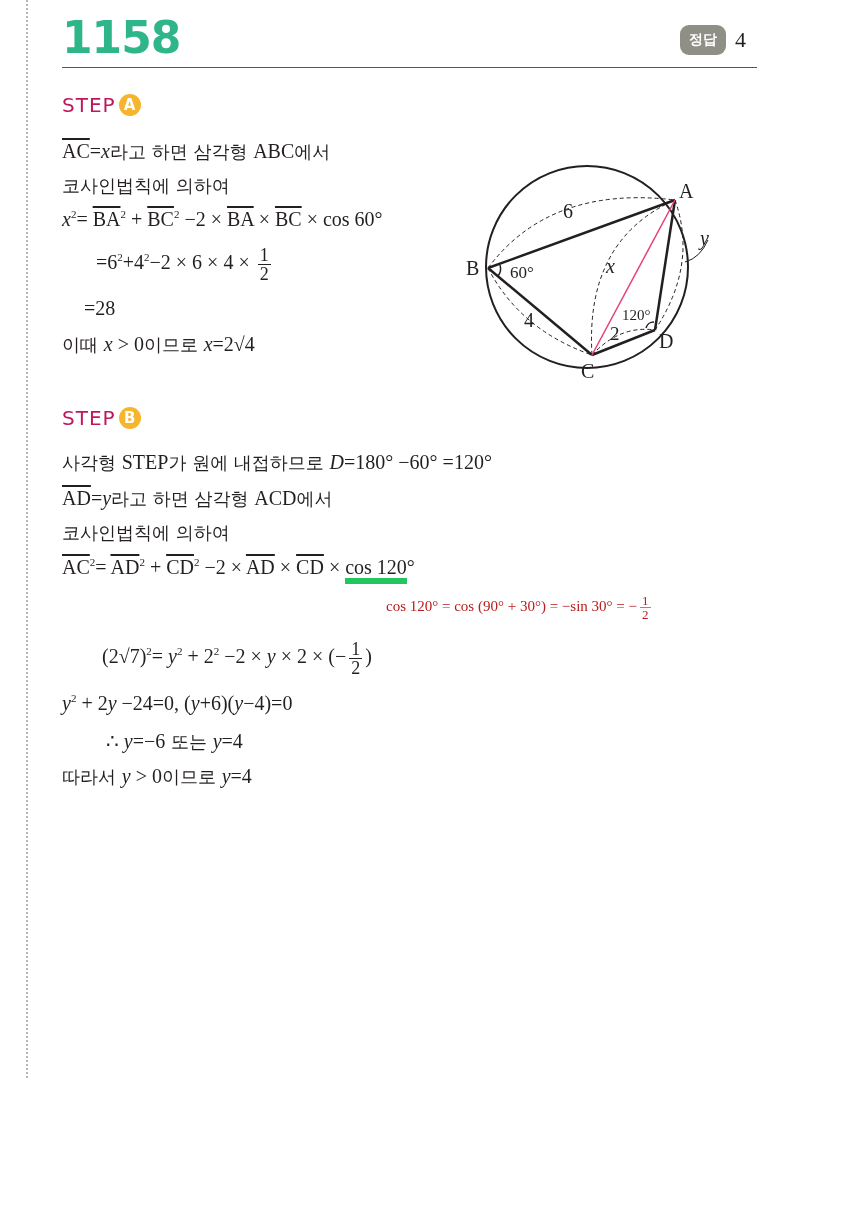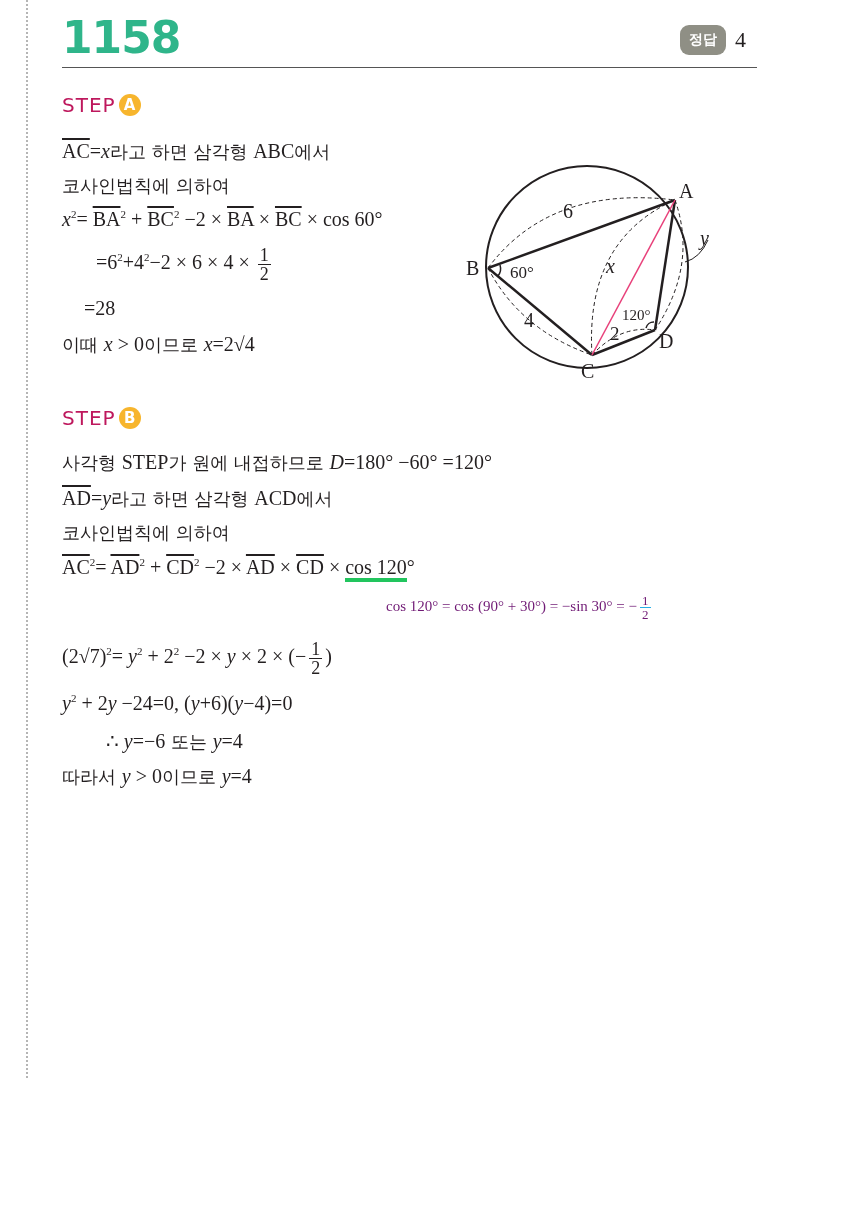--- a/index.html
+++ b/index.html
@@ -21,22 +21,22 @@
   .step-title .m { font-family:"Liberation Serif", serif; font-weight:normal; font-size:20px; }
 
   .line { position:absolute; left:62px; font-size:18px; white-space:nowrap; }
   .m, .math { font-family:"Liberation Serif", serif; font-size:20px; }
   .i { font-style:italic; font-family:"Liberation Serif", serif; }
   .ov { text-decoration:overline; }
   sup { font-size:11px; }
   .frac { display:inline-flex; flex-direction:column; align-items:center; vertical-align:middle; line-height:1; margin:0 3px; font-family:"Liberation Serif", serif; }
   .frac .n { border-bottom:1px solid #231f20; padding:0 2px; font-size:18px; }
   .frac .d { font-size:18px; }
-  .uline { border-bottom:4px solid #22c55e;margin-top:8px; }
-  .note { position:absolute; left:386px; top:594px; color:#701a75; font-family:"Liberation Serif", serif; font-size:15px; white-space:nowrap; }
+  .uline { border-bottom:6px solid #22c55e;margin-top:8px; }
+  .note { position:absolute; left:386px; top:594px; color:#b91c1c; font-family:"Liberation Serif", serif; font-size:15px; white-space:nowrap; }
   .note .frac .n { border-bottom:1px solid #28aee6; font-size:13px; }
   .note .frac .d { font-size:13px; }
 
   .figure { position:absolute; left:460px; top:140px; width:280px; height:250px; }
   .figure text { font-family:"Liberation Serif", serif; fill:#231f20; }
 </style>
 </head>
 <body>
 
 <div class="dotline"></div>
@@ -118,21 +118,21 @@
 <div class="line math" style="top:556px;">
   <span class="ov">AC</span><sup>2</sup>= <span class="ov">AD</span><sup>2</sup> + <span class="ov">CD</span><sup>2</sup> −2 × <span class="ov">AD</span> × <span class="ov">CD</span> × <span class="uline">cos 120</span>°
 </div>
 <div class="note">
   cos 120° = cos (90° + 30°) = −sin 30° = −<span class="frac">
       <span class="n">1</span>
       <span class="d">2</span>
     </span>
 </div>
 
-<div class="line math" style="top:640px;">
+<div class="line math" style="top:640px;margin-left:40px;">
   (2√7)<sup>2</sup>= <span class="i">y</span><sup>2</sup> + 2<sup>2</sup> −2 × <span class="i">y</span> × 2 × (−<span class="frac">
       <span class="n">1</span>
       <span class="d">2</span>
     </span>)
 </div>
 <div class="line math" style="top:692px;">
   <span class="i">y</span><sup>2</sup> + 2<span class="i">y</span> −24=0, (<span class="i">y</span>+6)(<span class="i">y</span>−4)=0
 </div>
 <div class="line" style="top:729px;margin-left:44px;">
   <span class="m">∴ </span><span class="i m">y</span><span class="m">=−6</span><span> 또는 </span><span class="i m">y</span><span class="m">=4</span>

